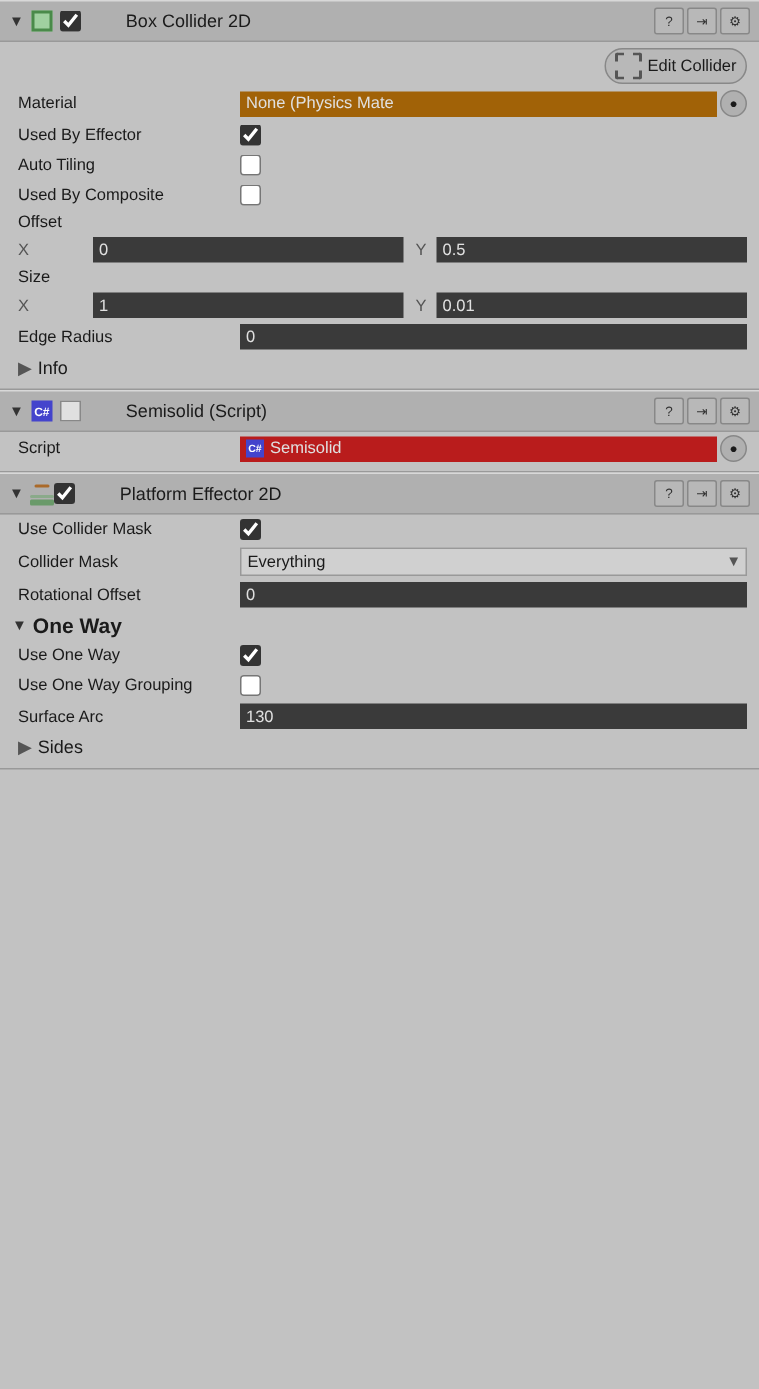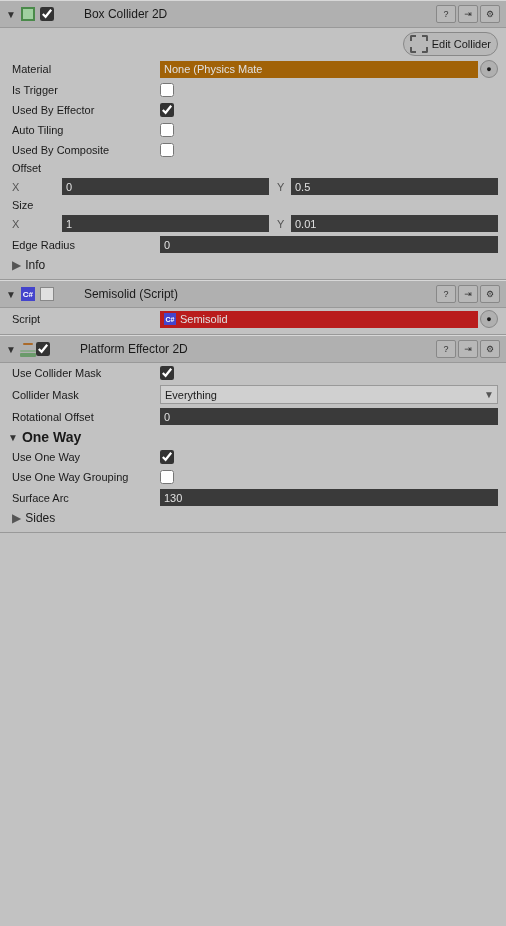--- a/index.html
+++ b/index.html
@@ -315,26 +315,20 @@
   </div>
 
   <div class="property-row">
     <span class="property-label">Material</span>
     <div class="property-value">
       <input type="text" class="material-field" readonly="" value="None (Physics Mate" style="">
       <div class="circle-btn">●</div>
     </div>
   </div>
 
-  <div class="property-row">
-    <span class="property-label">Is Trigger</span>
-    <div class="property-value">
-      <input type="checkbox" class="checkbox-input" style="">
-    </div>
-  </div>
 
   <div class="property-row">
     <span class="property-label">Used By Effector</span>
     <div class="property-value">
       <input type="checkbox" class="checkbox-input" checked="" style="">
     </div>
   </div>
 
   <div class="property-row">
     <span class="property-label">Auto Tiling</span>

